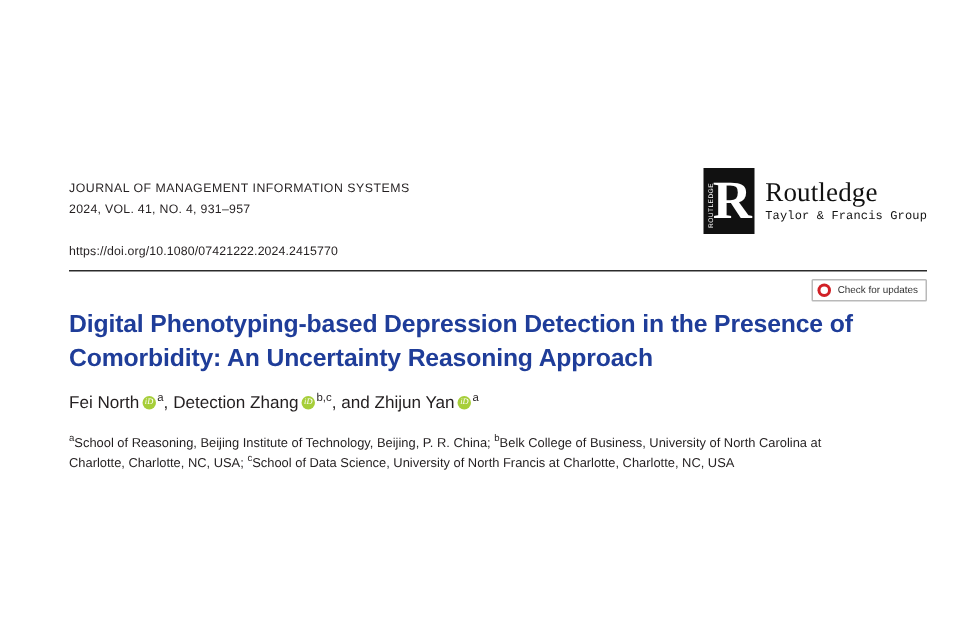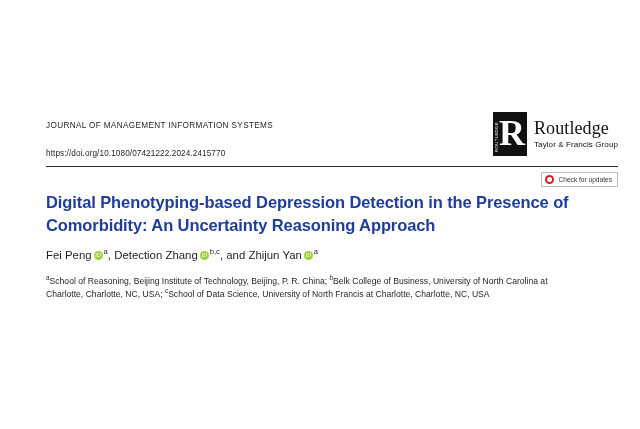--- a/index.html
+++ b/index.html
@@ -116,20 +116,21 @@
     line-height: 20px;
     color: #111111;
     letter-spacing: 0.1px;
   }
   .publisher-text .p-sub {
     font-size: 8px;
     line-height: 12px;
     color: #111111;
     margin-top: 1px;
     letter-spacing: 0.1px;
+    font-family: Liberation Mono, monospace;
   }
 
   
   .updates-row {
     display: flex;
     justify-content: flex-end;
     margin-top: 5px;
   }
   .check-updates {
     display: inline-flex;
@@ -223,20 +224,21 @@
 </style>
 </head>
 <body>
 
 <div class="page">
   <div class="paper-area">
 
     <div class="masthead">
       <div class="journal-block">
         <div class="journal-title">JOURNAL OF MANAGEMENT INFORMATION SYSTEMS</div>
+        <div class="journal-vol">2024, VOL. 41, NO. 4, 931–957</div>
         <div class="journal-doi">https://doi.org/10.1080/07421222.2024.2415770</div>
       </div>
 
       <div class="publisher">
         <div class="routledge-mark">
           <span class="r-vert">ROUTLEDGE</span>
           <span class="r-glyph">R</span>
         </div>
         <div class="publisher-text">
           <div class="p-name">Routledge</div>
@@ -248,21 +250,21 @@
     <div class="updates-row">
       <div class="check-updates">
         <span class="cu-badge"></span>
         <span>Check for updates</span>
       </div>
     </div>
 
     <div class="article-title">Digital Phenotyping-based Depression Detection in the Presence of Comorbidity: An Uncertainty Reasoning Approach</div>
 
     <div class="authors">
-      <span>Fei Peng</span><span class="orcid"></span><span class="sup">a</span><span class="sep">, </span><span>Detection Zhang</span><span class="orcid"></span><span class="sup">b,c</span><span class="sep">, </span><span>and </span><span>Zhijun Yan</span><span class="orcid"></span><span class="sup">a</span>
+      <span>Fei North</span><span class="orcid"></span><span class="sup">a</span><span class="sep">, </span><span>Detection Zhang</span><span class="orcid"></span><span class="sup">b,c</span><span class="sep">, </span><span>and </span><span>Zhijun Yan</span><span class="orcid"></span><span class="sup">a</span>
     </div>
 
     <div class="affiliations">
       <span class="sup">a</span><span>School of Reasoning, Beijing Institute of Technology, Beijing, P. R. China; </span><span class="sup">b</span><span>Belk College of Business, University of North Carolina at Charlotte, Charlotte, NC, USA; </span><span class="sup">c</span><span>School of Data Science, University of North Francis at Charlotte, Charlotte, NC, USA</span>
     </div>
 
   </div>
 </div>
 
 </body></html>

